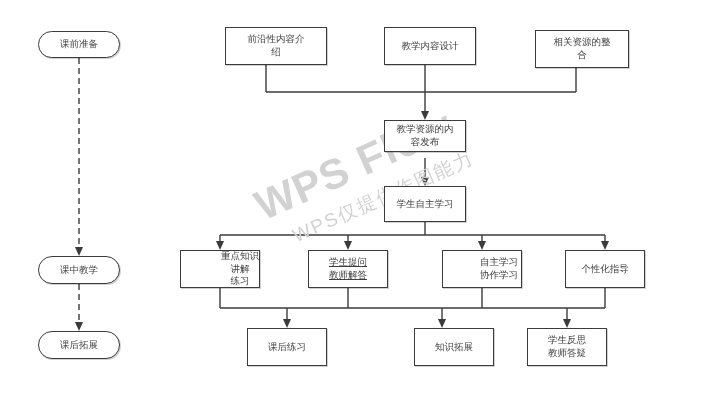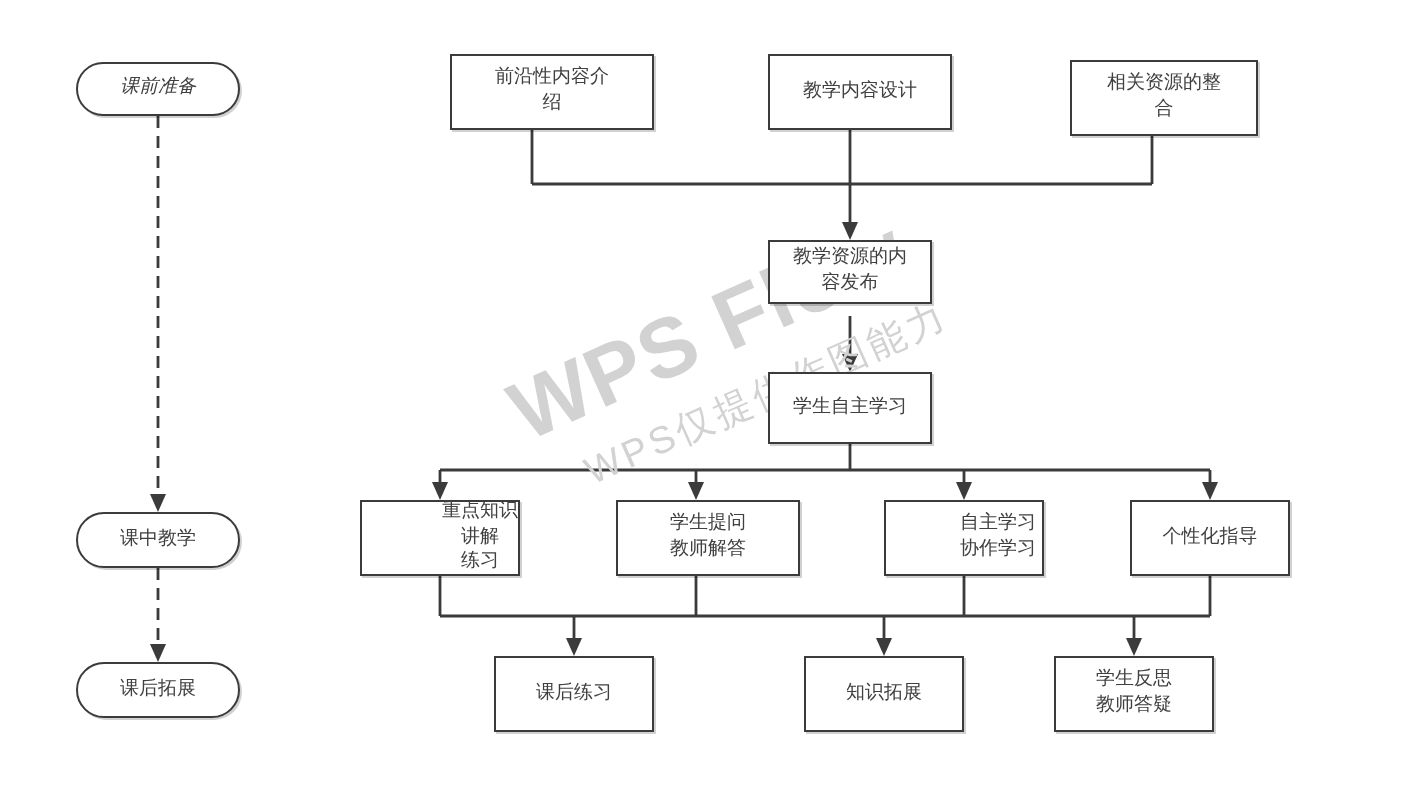--- a/index.html
+++ b/index.html
@@ -64,40 +64,40 @@
       <polygon points="442,328 438,319 446,319"></polygon>
       <polygon points="567,328 563,319 571,319"></polygon>
     </g>
   </svg>
 
   <div class="watermark">
     <div class="wm1">WPS Flow</div>
     <div class="wm2">WPS仅提供作图能力</div>
   </div>
 
-  <div class="node stadium" style="left:38px; top:31px;  width:82px; height:27px;font-style:italic;">课前准备</div>
+  <div class="node stadium" style="left:38px; top:31px;  width:82px; height:27px;">课前准备</div>
   <div class="node stadium" style="left:38px; top:256px; width:82px; height:28px;">课中教学</div>
   <div class="node stadium" style="left:38px; top:331px; width:82px; height:28px;">课后拓展</div>
 
   <div class="node" style="left:225px; top:27px; width:102px; height:38px;">前沿性内容介
 绍</div>
   <div class="node" style="left:384px; top:27px; width:92px; height:38px;">教学内容设计</div>
   <div class="node" style="left:535px; top:30px; width:94px; height:38px;">相关资源的整
 合</div>
 
   <div class="node" style="left:384px; top:120px; width:82px; height:32px;">教学资源的内
 容发布</div>
   <div class="node" style="left:384px; top:186px; width:82px; height:36px;">学生自主学习</div>
 
   <div class="node" style="left:180px; top:250px; width:80px; height:38px;padding-left:40px;">重点知识讲解
 练习</div>
-  <div class="node" style="left:308px; top:250px; width:92px; height:38px;">学生提问
+  <div class="node" style="left:308px; top:250px; width:80px; height:38px;text-decoration:underline;">学生提问
 教师解答</div>
   <div class="node" style="left:442px; top:250px; width:80px; height:38px;padding-left:34px;">自主学习
 协作学习</div>
   <div class="node" style="left:565px; top:250px; width:80px; height:38px;">个性化指导</div>
 
   <div class="node" style="left:247px; top:328px; width:80px; height:38px;">课后练习</div>
-  <div class="node" style="left:402px; top:328px; width:80px; height:38px;">知识拓展</div>
+  <div class="node" style="left:414px; top:328px; width:80px; height:38px;">知识拓展</div>
   <div class="node" style="left:527px; top:328px; width:80px; height:38px;">学生反思
 教师答疑</div>
 
 </div>
 
 </body></html>

